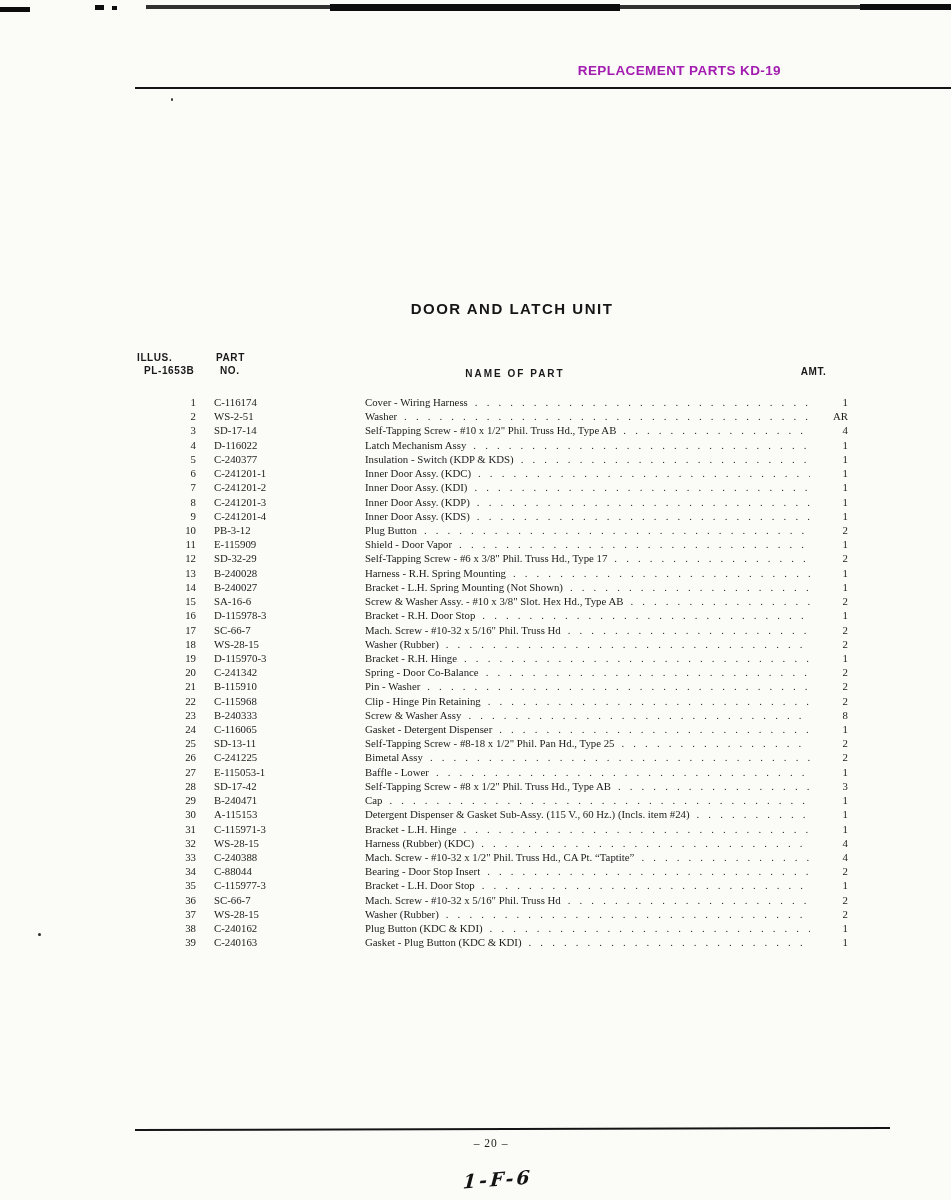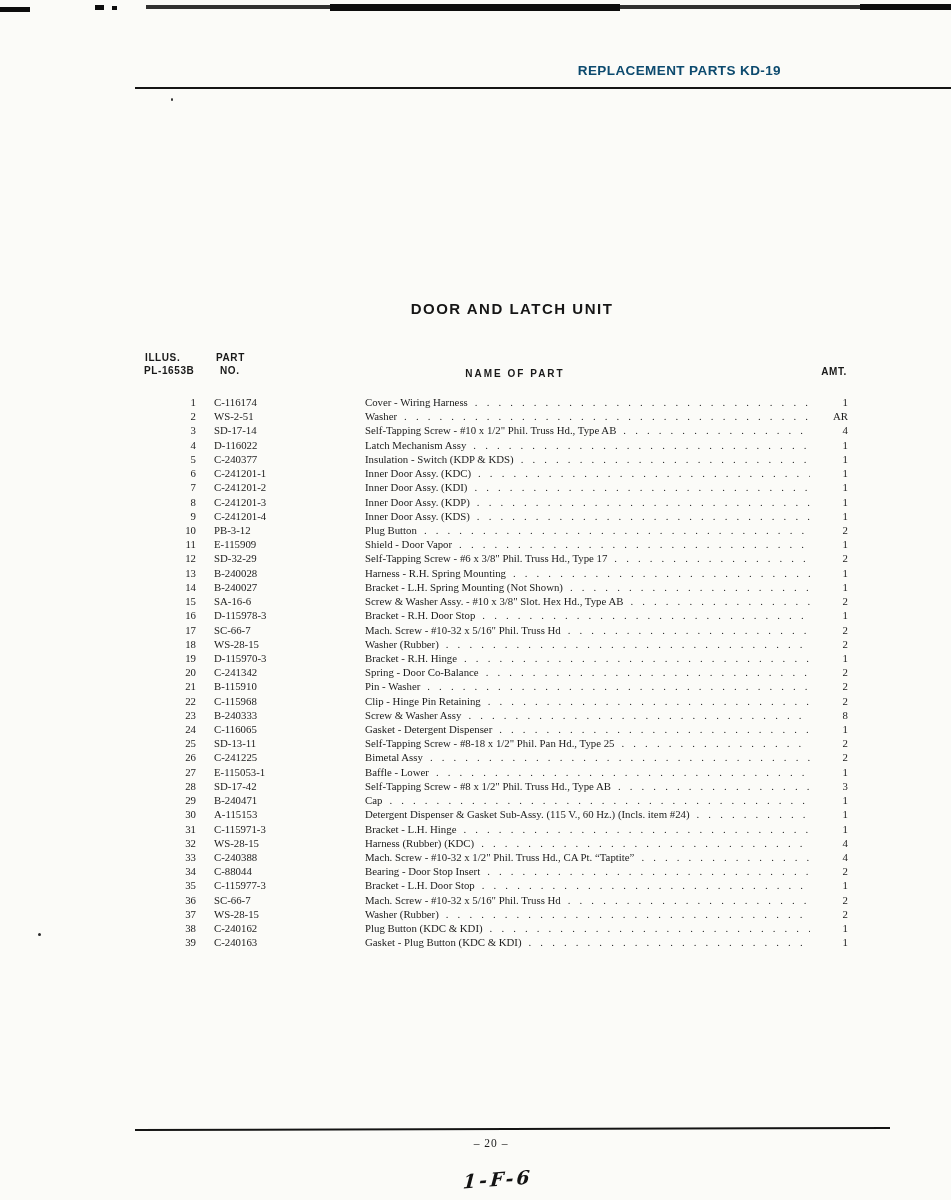--- a/index.html
+++ b/index.html
@@ -12,45 +12,45 @@
     color:#1b1b1b;
   }
   
   .scan-strip { position:absolute; background:#0d0d0d; }
   .artifact-dot { position:absolute; background:#2a2a2a; border-radius:50%; }
 
   .hdr-title {
     position:absolute; top:63px; right:170px;
     font-family:"Liberation Sans", sans-serif;
     font-weight:bold; font-size:13.5px; letter-spacing:0.4px;
-    color:#0c4a6e;
+    color:#a21caf;
   }
   .hdr-rule {
     position:absolute; top:87px; left:135px; right:0; height:2px;
     background:#151515;
   }
   .section-title {
     position:absolute; top:300px; left:0; width:1024px;
     text-align:center;
     font-family:"Liberation Sans", sans-serif;
     font-weight:bold; font-size:15px; letter-spacing:1.5px;
     color:#151515;
   }
   .colhead {
     position:absolute;
     font-family:"Liberation Sans", sans-serif;
     font-weight:bold; font-size:10px; letter-spacing:0.6px;
     color:#191919;
   }
-  .ch-illus   { top:352px; left:145px; }
+  .ch-illus   { top:352px; left:137px; }
   .ch-illus2  { top:365px; left:144px; }
   .ch-part    { top:352px; left:216px; }
   .ch-part2   { top:365px; left:220px; }
   .ch-name    { top:368px; left:0; width:1030px; text-align:center; letter-spacing:2px; }
-  .ch-amt     { top:366px; left:780px; width:67px; text-align:right; }
+  .ch-amt     { top:366px; left:780px; width:67px; text-align:center; }
 
   .rows {
     position:absolute; top:387px; left:147px; width:701px;
   }
   .prow {
     display:flex; align-items:baseline;
     height:14.22px; line-height:14.22px;
     font-size:10.8px; white-space:nowrap;
   }
   .c-illus { width:49px; text-align:right; flex:0 0 auto; }

